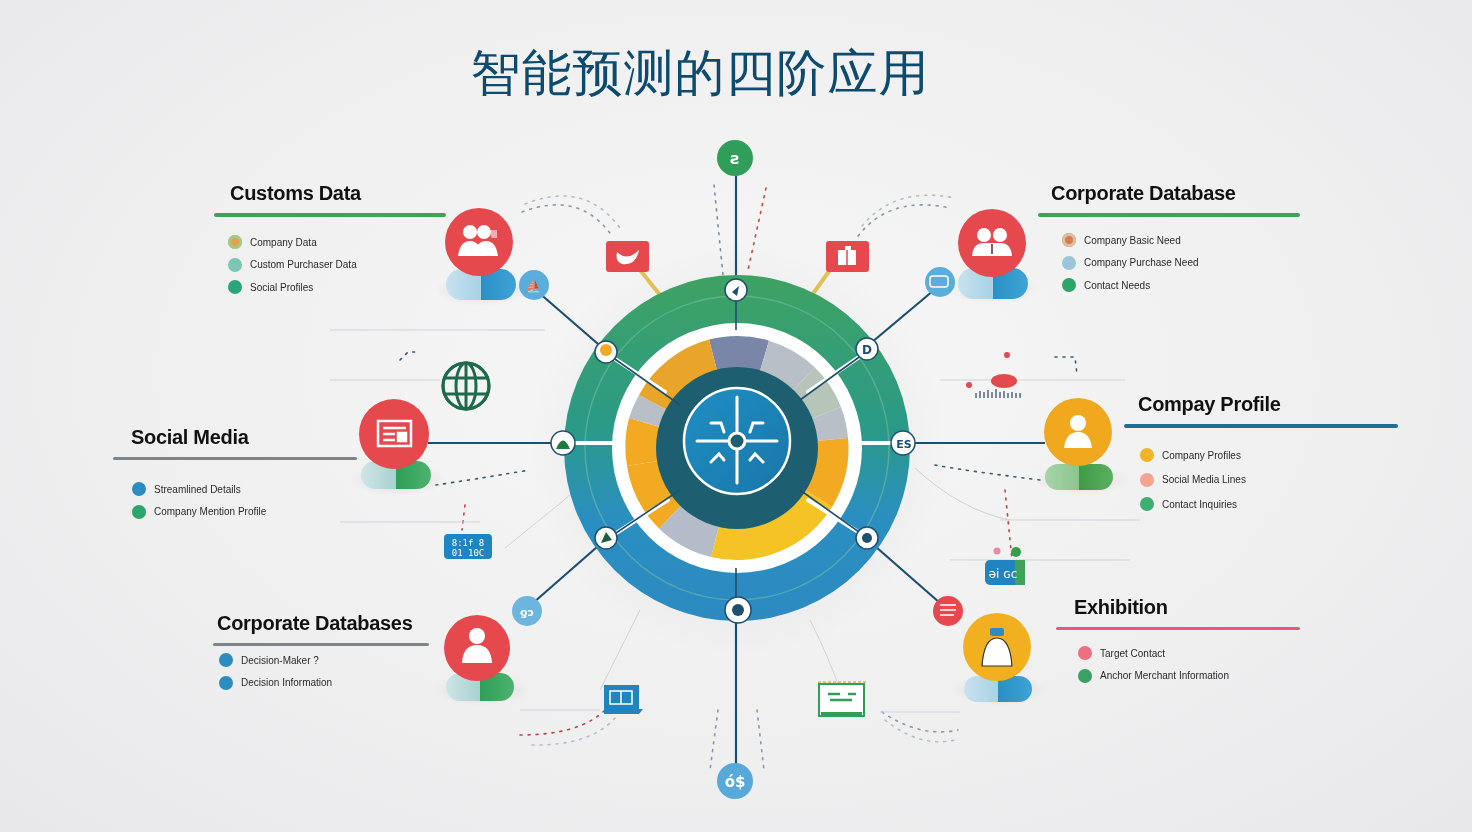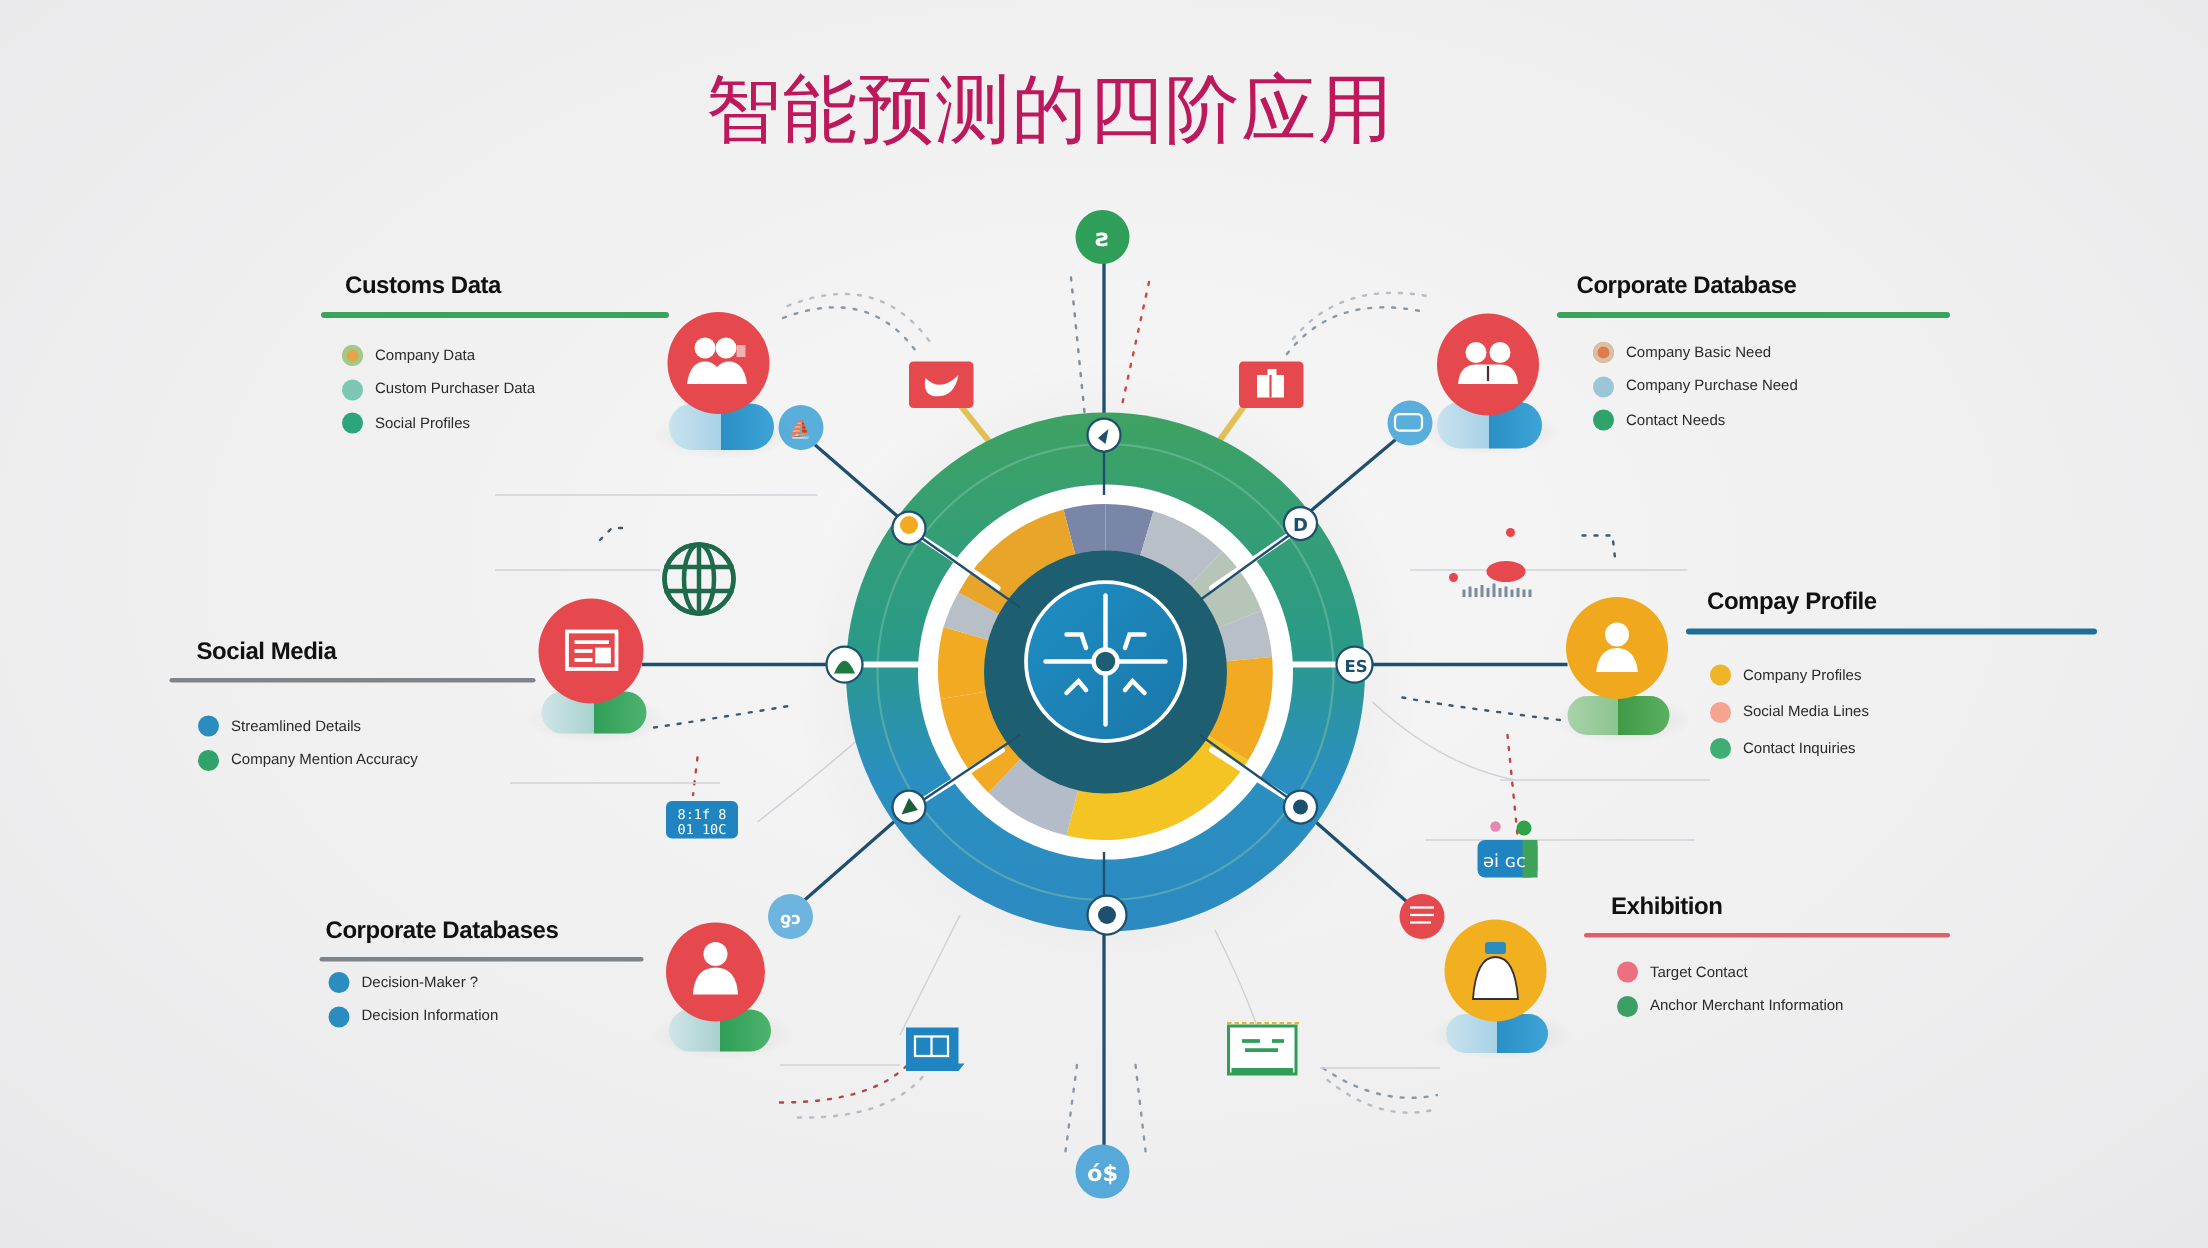--- a/index.html
+++ b/index.html
@@ -6,26 +6,26 @@
   html, body { width: 1472px; height: 832px; overflow: hidden; }
   body {
     background: radial-gradient(ellipse at 50% 45%, #f7f7f8 0%, #efeff0 60%, #e8e8ea 100%);
     font-family: "Liberation Sans", "DejaVu Sans", sans-serif;
     color: #151515;
     position: relative;
   }
   .title {
     position: absolute; left: 0; width: 1400px; top: 40px;
     text-align: center; font-family: "DejaVu Sans", sans-serif;
-    font-size: 50px; font-weight: 400; color: #be185d; letter-spacing: 1px;
+    font-size: 50px; font-weight: 400; color: #0c4a6e; letter-spacing: 1px;
   }
   svg.canvas { position: absolute; left: 0; top: 0; }
   .panel { position: absolute; }
   .panel h2 {
-    font-size: 16px; font-weight: 700; color: #111; letter-spacing: -0.3px;
+    font-size: 20px; font-weight: 700; color: #111; letter-spacing: -0.3px;
     white-space: nowrap;
   }
   .panel .rule { height: 4px; margin-top: 8px; border-radius: 2px; }
   .panel ul { list-style: none; margin-top: 12px; }
   .panel li {
     display: flex; align-items: center; font-size: 10px; color: #2a2a2a;
     height: 22.5px; white-space: nowrap;
   }
   .panel li .dot {
     width: 14px; height: 14px; border-radius: 50%; margin-right: 8px; flex: none;
@@ -399,21 +399,21 @@
 <div class="panel" style="left:113px; top:394px; width:244px;">
   <h2 style="padding-left:18px;margin-top:32px;">Social Media</h2>
   <div class="rule" style="background:#7f8489; height:3px;"></div>
   <ul style="padding-left:19px; margin-top:18px;">
     <li>
         <span class="dot" style="background:#2b8cc0;"></span>
         <span>Streamlined Details</span>
       </li>
     <li>
         <span class="dot" style="background:#2ea36a;"></span>
-        <span>Company Mention Accuracy</span>
+        <span>Company Mention Profile</span>
       </li>
   </ul>
 </div>
 
 <div class="panel" style="left:1124px; top:393px; width:274px;">
   <h2 style="padding-left:14px;">Compay Profile</h2>
   <div class="rule" style="background:#1f6e98;"></div>
   <ul style="padding-left:16px; margin-top:15px;">
     <li style="height:24.5px;">
         <span class="dot" style="background:#f0b428;"></span>

